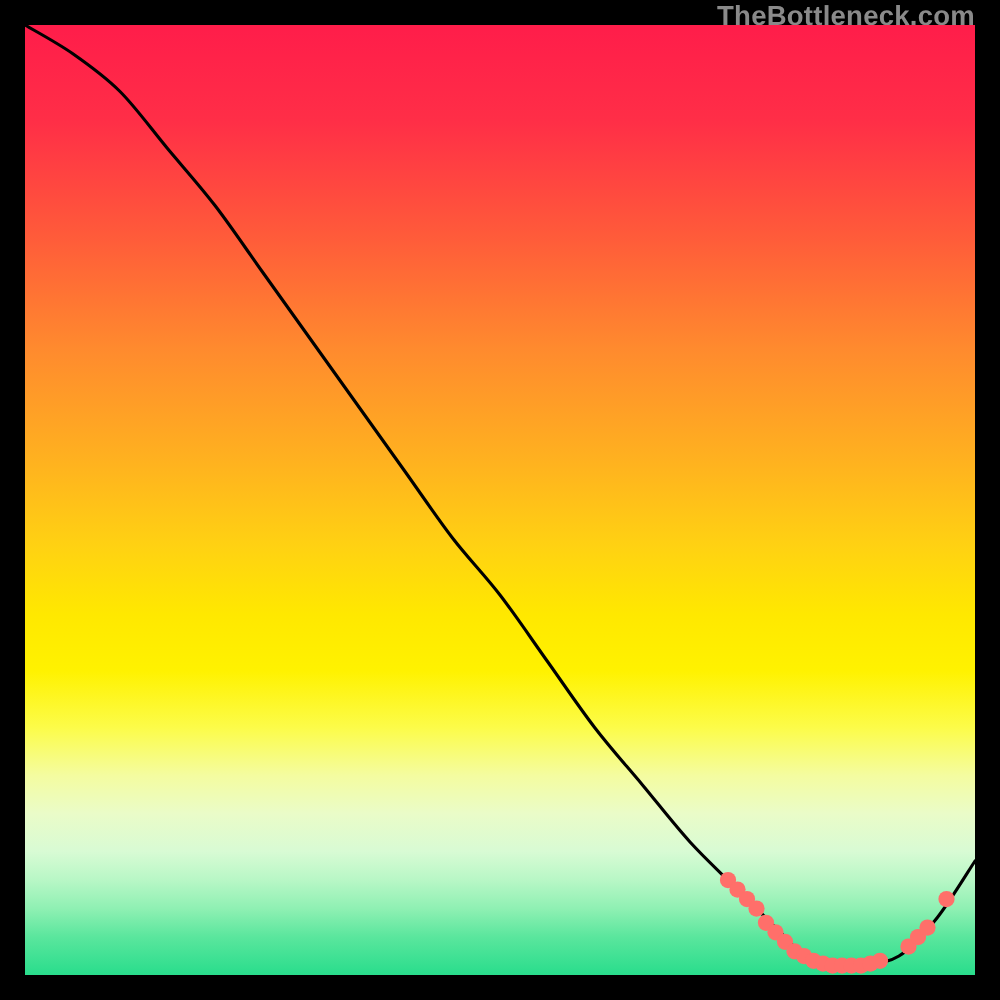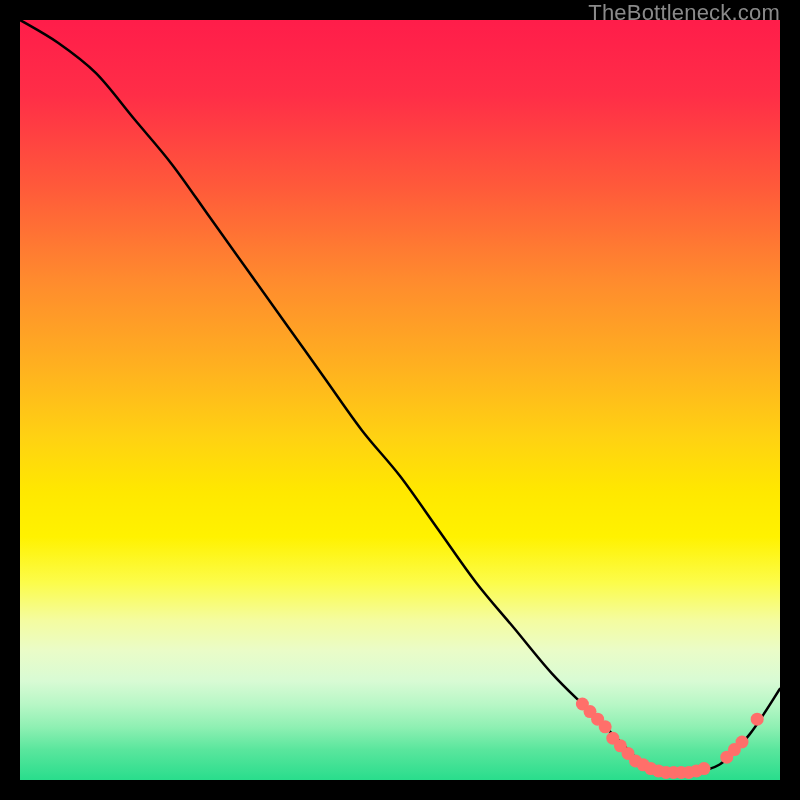--- a/index.html
+++ b/index.html
@@ -41,21 +41,21 @@
       #29dd8c 100%
     );
   }
   .watermark {
     position: absolute;
     top: 0px;
     right: 20px;
     font-family: Arial, Helvetica, sans-serif;
     font-size: 22px;
     color: #8a8a8a;
-    font-weight: 400;
+    font-weight: 700;
     letter-spacing: 0.2px;
   }
   svg.curve {
     position: absolute;
     left: 0;
     top: 0;
     width: 760px;
     height: 760px;
   }
 </style>

